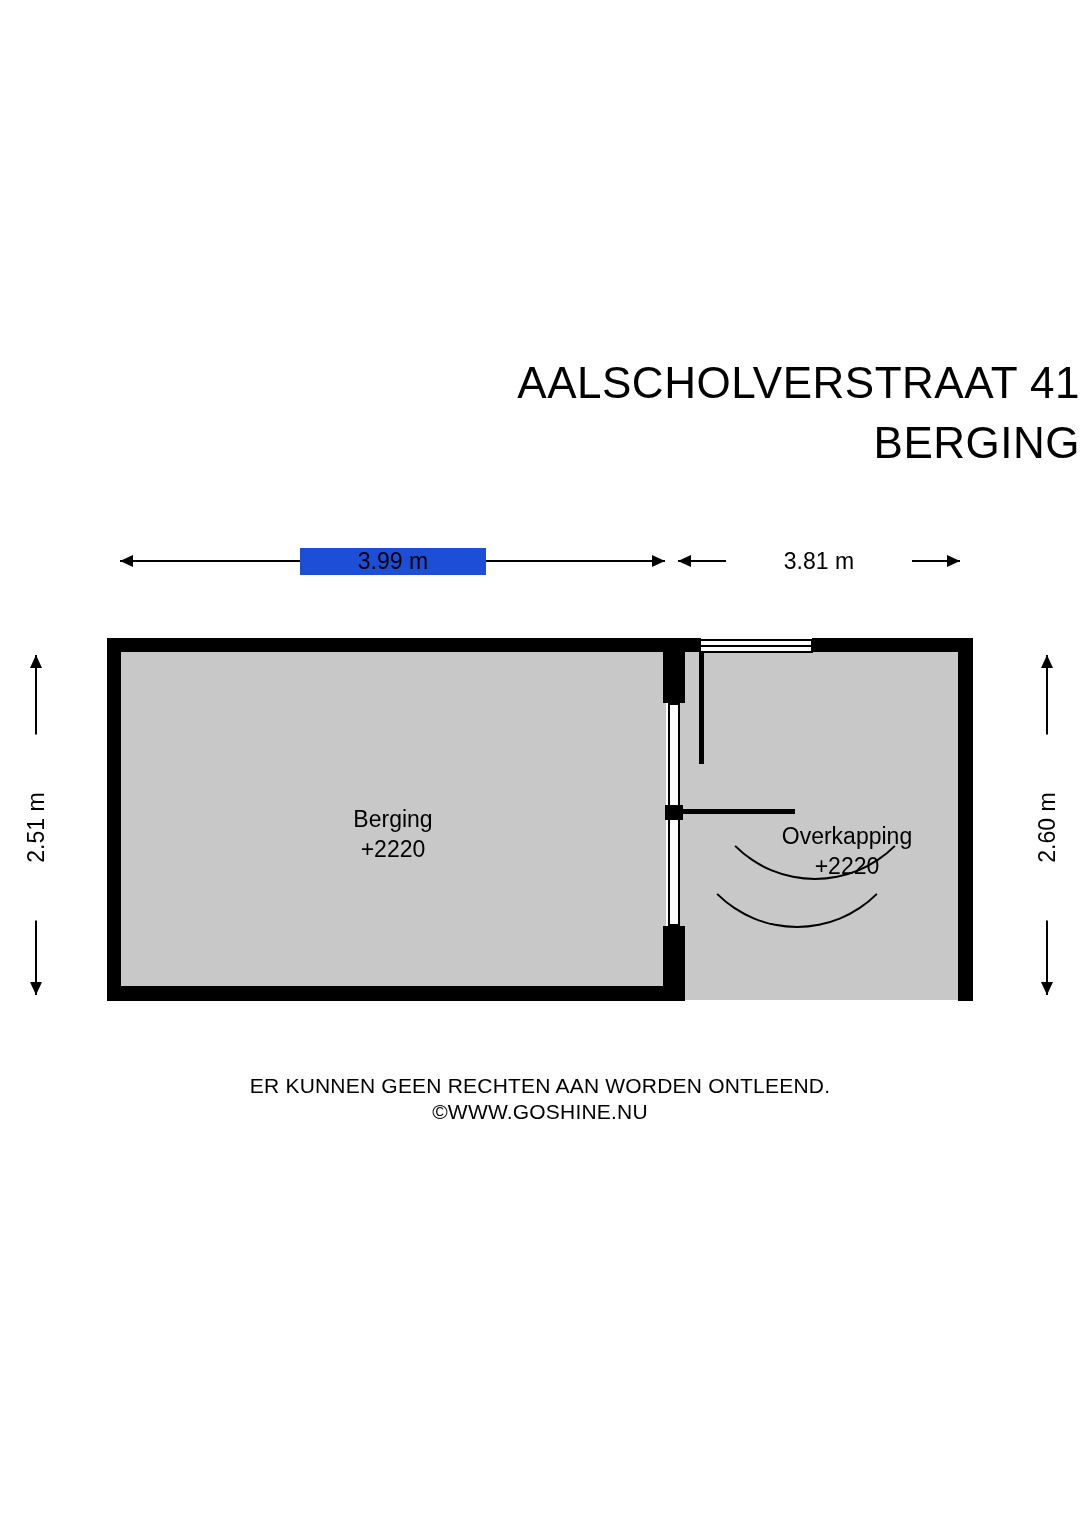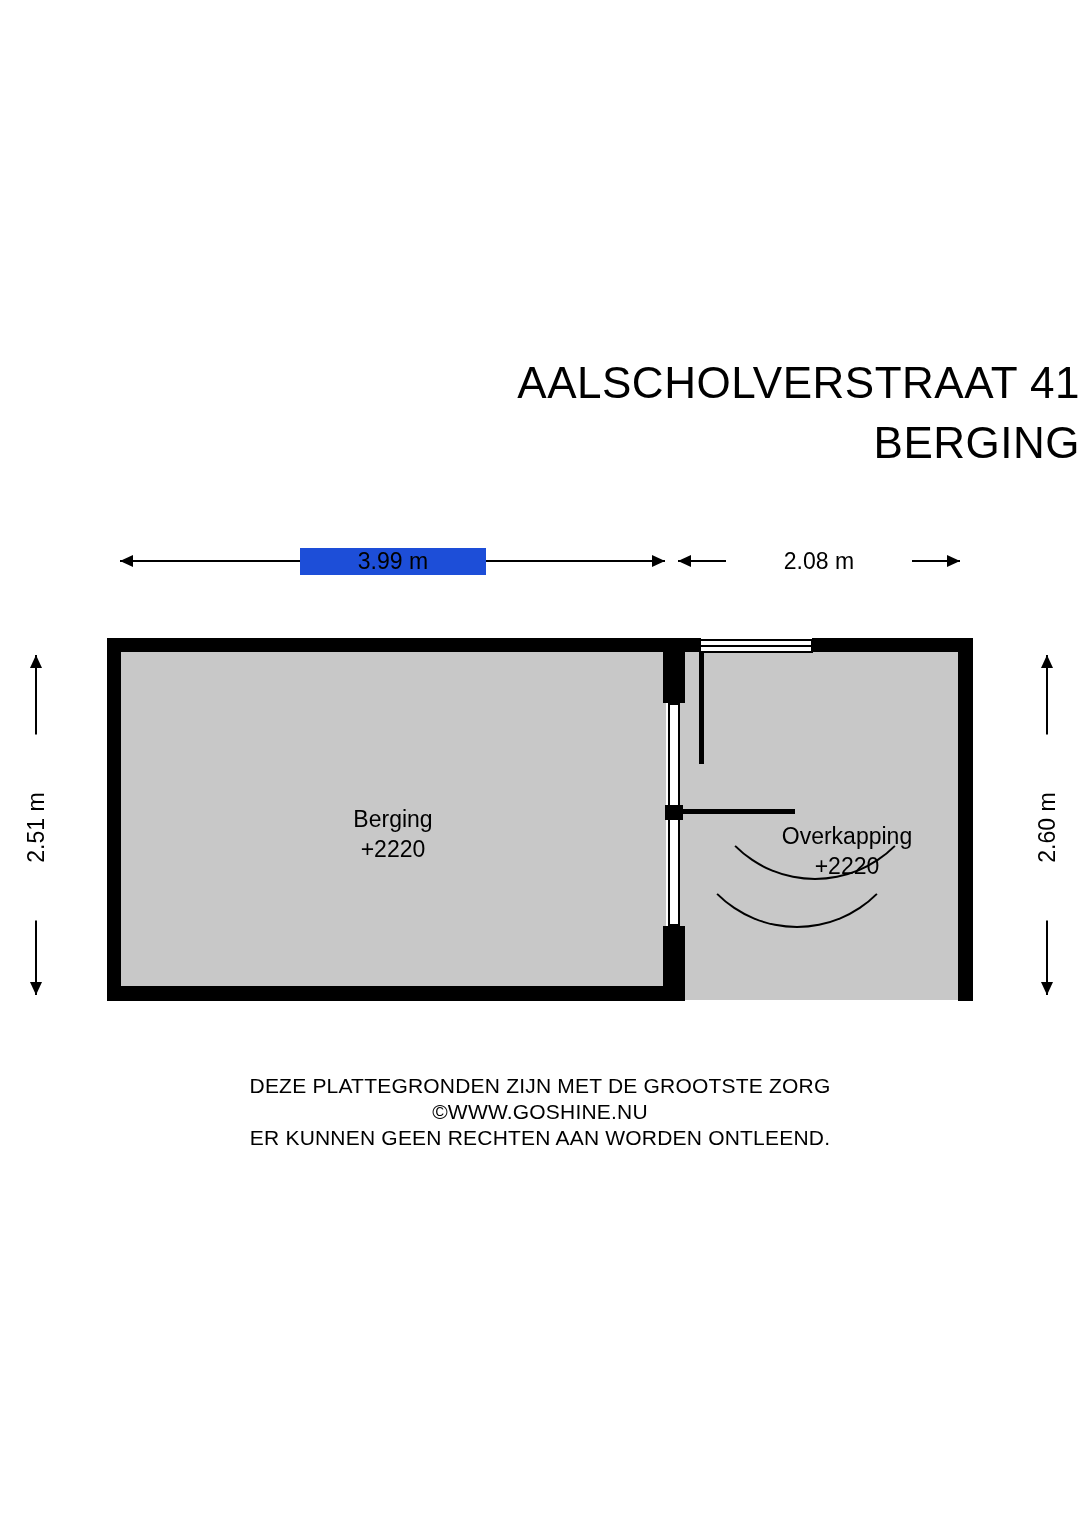--- a/index.html
+++ b/index.html
@@ -142,21 +142,21 @@
   <div class="dim-line" style="left:120px; top:560px; width:545px; height:2px;"></div>
   <div class="arrow arrow-left" style="left:120px; top:555px;"></div>
   <div class="arrow arrow-right" style="left:652px; top:555px;"></div>
   <div class="dim-label" style="left:300px; top:548px; width:186px; background:#1d4ed8;">3.99 m</div>
 </div>
 
 <div>
   <div class="dim-line" style="left:678px; top:560px; width:282px; height:2px;"></div>
   <div class="arrow arrow-left" style="left:678px; top:555px;"></div>
   <div class="arrow arrow-right" style="left:947px; top:555px;"></div>
-  <div class="dim-label" style="left:726px; top:548px; width:186px; background:#ffffff;">2.08 m</div>
+  <div class="dim-label" style="left:726px; top:548px; width:186px; background:#ffffff;">3.81 m</div>
 </div>
 
 <div>
   <div class="dim-line" style="left:35px; top:655px; width:2px; height:340px;"></div>
   <div class="arrow arrow-up" style="left:30px; top:655px;"></div>
   <div class="arrow arrow-down" style="left:30px; top:982px;"></div>
   <div class="vlabel" style="left:-57px; top:814px; width:186px; text-align:center; transform:rotate(-90deg); background:#ffffff;">2.51 m</div>
 </div>
 
 <div>
@@ -203,16 +203,15 @@
   </div>
 
   <div class="room-label" style="left:635px; top:166px; width:210px;margin-top:17px;">
     <div>Overkapping</div>
     <div>+2220</div>
   </div>
 
 </div>
 
 <div class="disclaimer">
-  <div>DEZE PLATTEGRONDEN ZIJN MET DE GROOTSTE ZORG</div>
+  <div>ER KUNNEN GEEN RECHTEN AAN WORDEN ONTLEEND.</div>
   <div>©WWW.GOSHINE.NU</div>
-  <div>ER KUNNEN GEEN RECHTEN AAN WORDEN ONTLEEND.</div>
 </div>
 
 </body></html>

